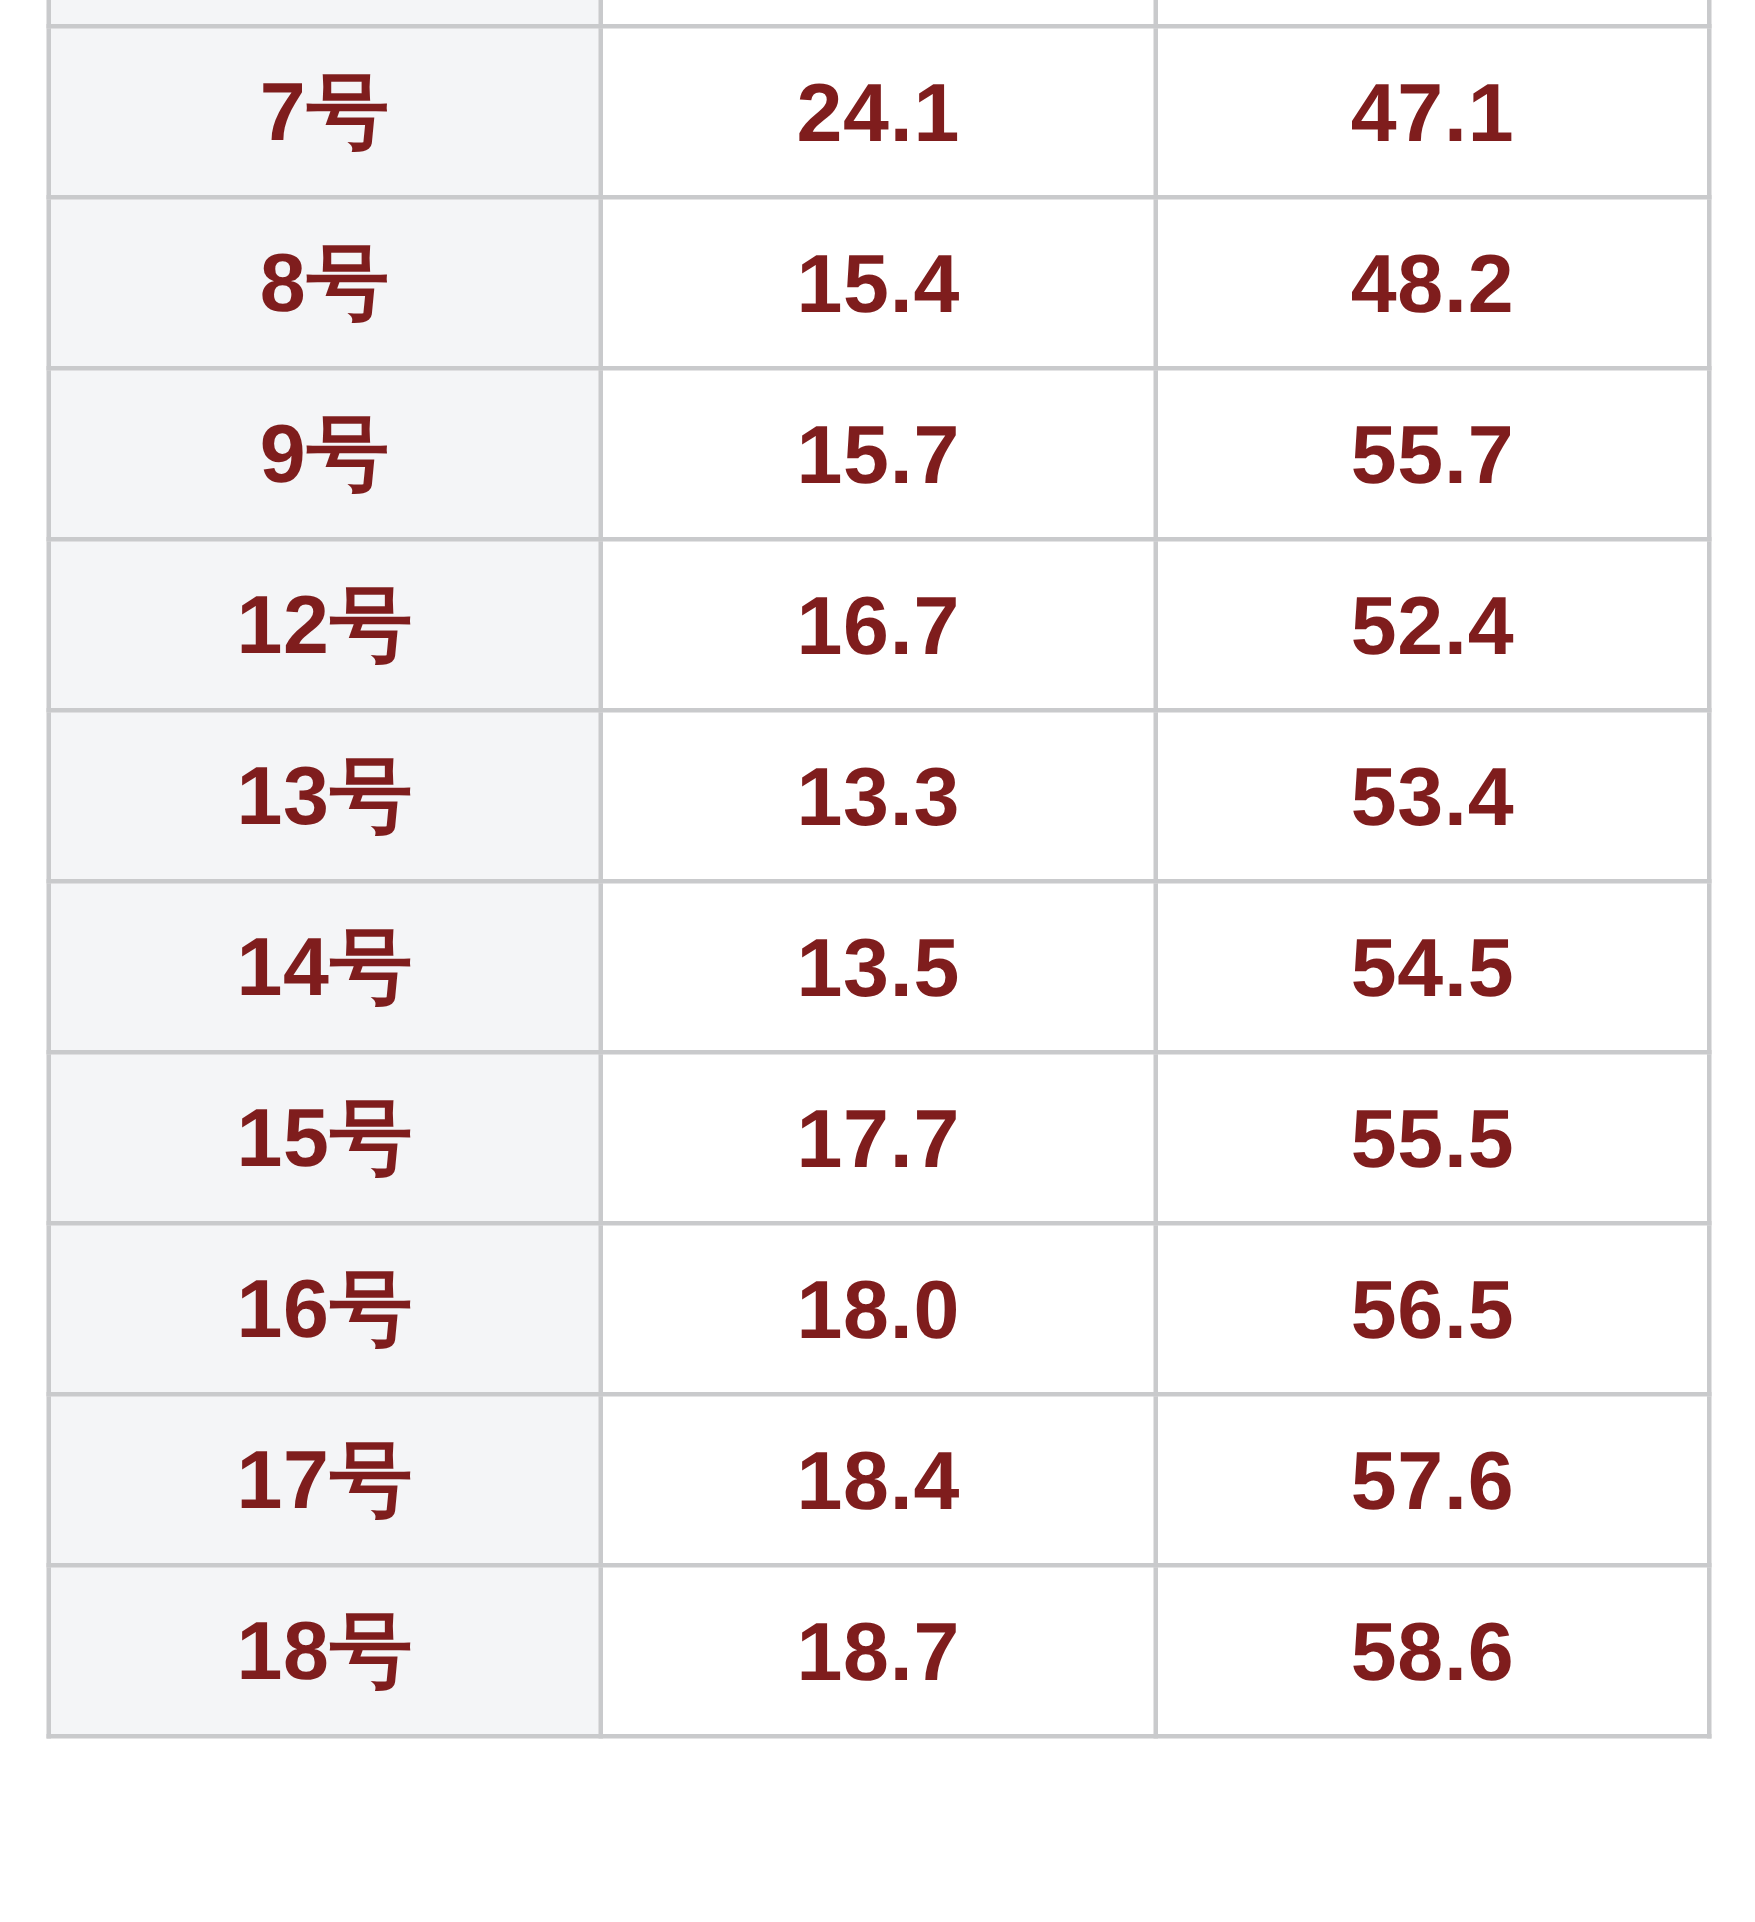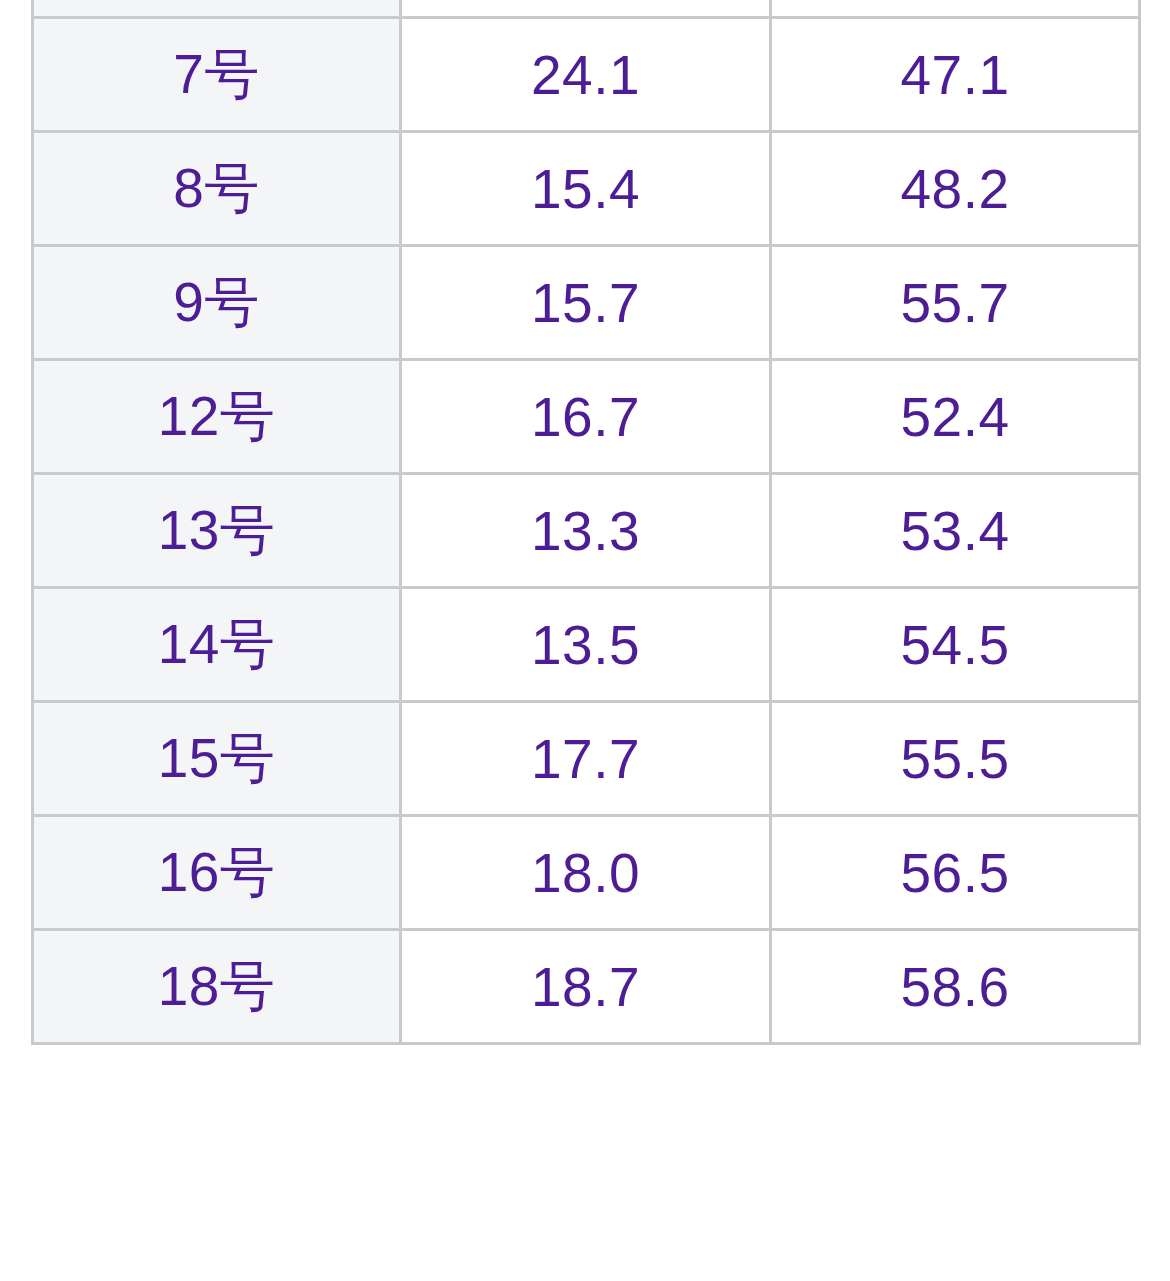--- a/index.html
+++ b/index.html
@@ -40,23 +40,23 @@
   }
 
   table.size-table col.col-label { width: 368px; }
   table.size-table col.col-v1    { width: 370px; }
   table.size-table col.col-v2    { width: 369px; }
 
   table.size-table td {
     height: 114px;
     box-sizing: border-box;
     border: 3px solid #c9cacc;
-    color: #4c1d95;
+    color: #7f1d1d;
     font-size: 55px;
-    font-weight: 400;
+    font-weight: 700;
     text-align: center;
     vertical-align: middle;
     letter-spacing: 0.5px;
     padding: 0;
   }
 
   table.size-table td.label-cell {
     background: #f4f5f7;
   }
 
@@ -115,20 +115,25 @@
             <td class="label-cell">15号</td>
             <td class="value-cell">17.7</td>
             <td class="value-cell">55.5</td>
           </tr>
           <tr>
             <td class="label-cell">16号</td>
             <td class="value-cell">18.0</td>
             <td class="value-cell">56.5</td>
           </tr>
           <tr>
+            <td class="label-cell">17号</td>
+            <td class="value-cell">18.4</td>
+            <td class="value-cell">57.6</td>
+          </tr>
+          <tr>
             <td class="label-cell">18号</td>
             <td class="value-cell">18.7</td>
             <td class="value-cell">58.6</td>
           </tr>
         </tbody>
     </table>
   </div>
 </div>
 
 </body></html>

